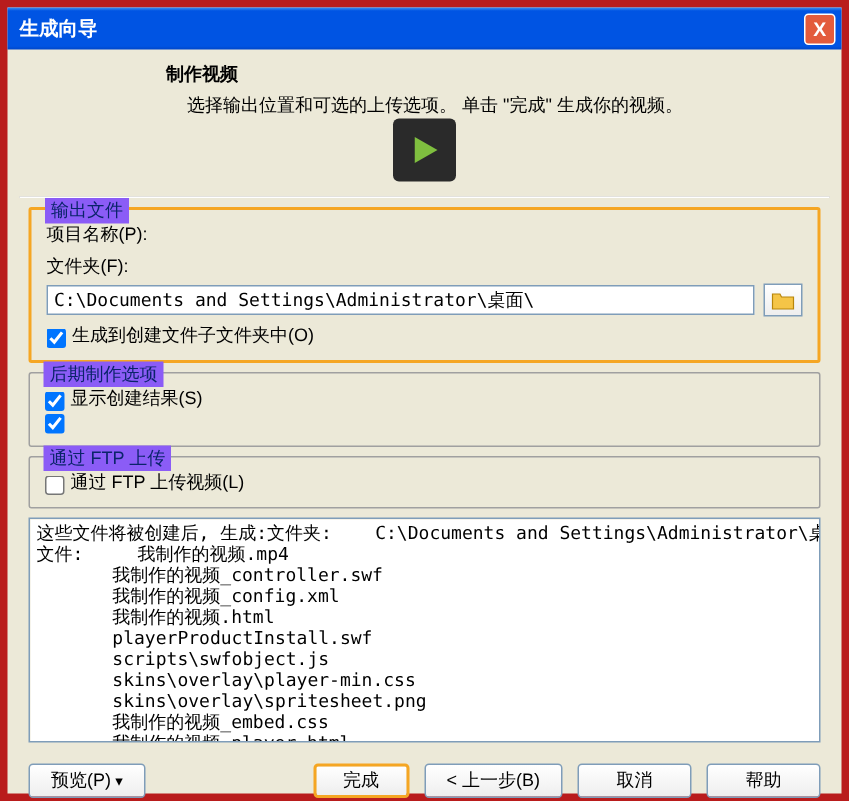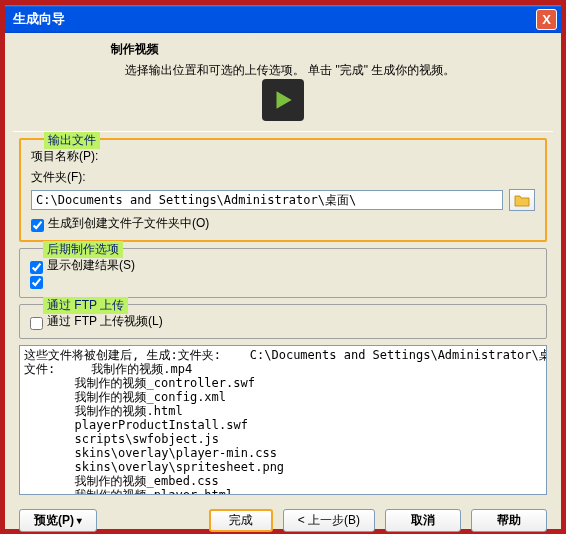--- a/index.html
+++ b/index.html
@@ -11,35 +11,35 @@
 .header { display: flex; align-items: center; padding: 8px 14px 10px 14px; flex-direction: column; }
 .header-text { flex: 1; }
 .header-title { font-weight: bold; font-size: 12px; margin-bottom: 4px; }
 .header-sub { font-size: 12px; margin-left: 14px; }
 .header-icon { width: 42px; height: 42px; background: #2a2a2a; border-radius: 4px; display: flex; align-items: center; justify-content: center; }
 .header-icon svg { width: 26px; height: 26px; }
 .divider { height: 1px; background: #a0a0a0; margin: 0 8px; border-bottom: 1px solid #fff; }
 .body { padding: 6px 14px; }
 .fieldset { border: 1px solid #a0a0a0; border-radius: 2px; padding: 8px 10px 6px 10px; margin-bottom: 6px; position: relative; }
 .fieldset.highlight { border: 2px solid #f5a623; }
-.legend { position: absolute; top: -8px; left: 23px; background: #bef264; padding: 0 4px; color: #0a246a; }
+.legend { position: absolute; top: -8px; left: 9px; background: #8b5cf6; padding: 0 4px; color: #0a246a; }
 .row { margin-bottom: 4px; }
 .lbl { display: block; margin-bottom: 3px; }
 .text-input { width: 100%; height: 20px; border: 1px solid #7f9db9; padding: 2px 4px; font-family: "SimSun", monospace; font-size: 12px; background: #fff; }
 .path-row { display: flex; gap: 6px; align-items: center; }
 .path-row .text-input { flex: 1; }
 .browse-btn { width: 26px; height: 22px; border: 1px solid #7f9db9; background: linear-gradient(#fff,#eee); display: flex; align-items: center; justify-content: center; cursor: pointer; }
 .browse-btn svg { width: 16px; height: 14px; }
 .check-row { display: flex; align-items: flex-end; gap: 4px; margin-bottom: 2px; }
 .check-row input[type=checkbox] { width: 13px; height: 13px; }
 .detail-box { width: 100%; height: 150px; border: 1px solid #7f9db9; background: #fff; overflow: scroll; font-family: "SimSun", "宋体", monospace; font-size: 12px; padding: 2px 4px; white-space: pre; line-height: 14px; }
 .button-row { display: flex; align-items: center; padding: 8px 14px; gap: 10px; }
 .spacer { flex: 1; }
 .btn { height: 23px; border: 1px solid #7f9db9; background: linear-gradient(#fff,#eee); padding: 0 14px; font-size: 12px; cursor: pointer; font-family: inherit; border-radius: 3px; }
-.btn.wide { min-width: 76px; font-weight: bold; }
+.btn.wide { min-width: 76px; }
 .btn.dropdown::after { content: " ▾"; font-size: 10px; }
 .btn.highlight { border: 2px solid #f5a623; padding: 0 18px; }
 </style>
 </head>
 <body>
 
 <div class="window">
   <div class="titlebar">
     <span class="titlebar-text">生成向导</span>
     <div class="close-btn">

